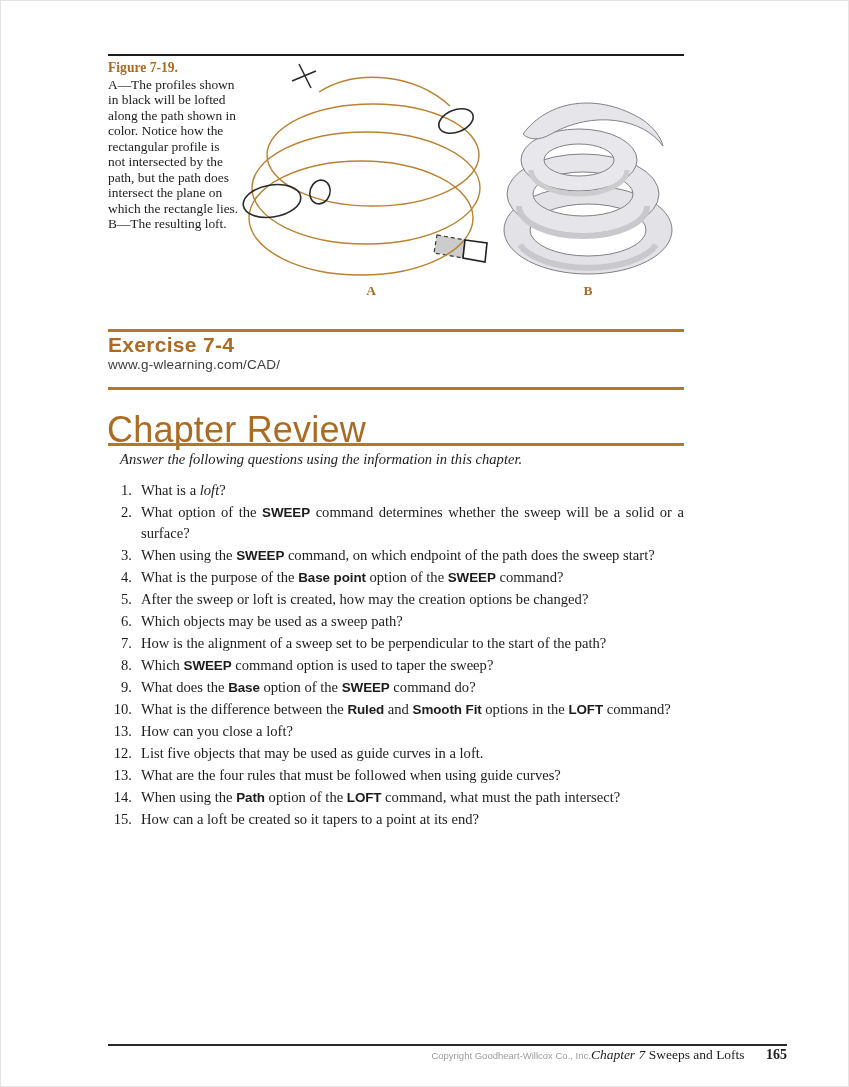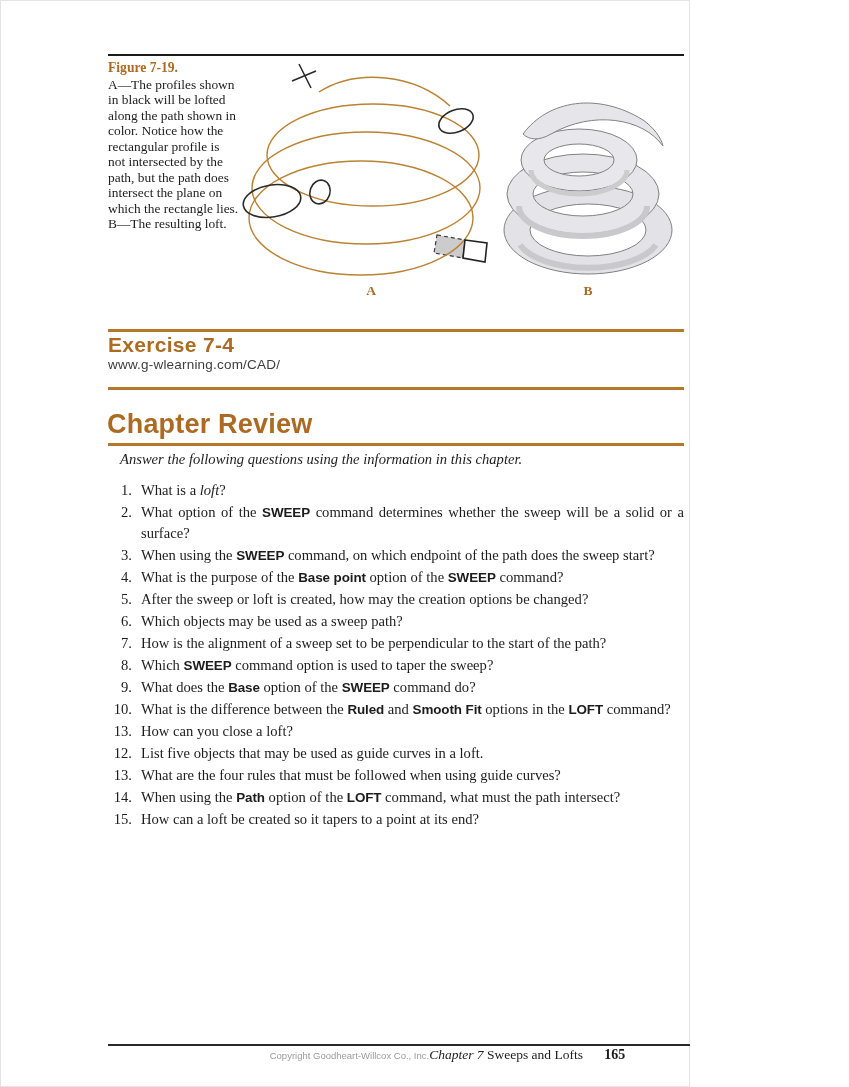--- a/index.html
+++ b/index.html
@@ -1,18 +1,18 @@
 <!DOCTYPE html>
 <html style="--heading-orange: #AC6B22; --rule-orange: #B5772A; --path-orange: #BA8233;"><head>
 <meta charset="utf-8">
 <style>
   html,body{margin:0;padding:0;background:#fff;}
   .page{
     position:relative;
-    width:690px;height:1087px;
+    width:849px;height:1087px;
     background:#ffffff;
     box-shadow: inset 0 0 0 1px #e4e4e4;
     font-family:"Liberation Serif","DejaVu Serif",serif;
     color:#1c1c1c;
     overflow:hidden;
   }
   .abs{position:absolute;}
   
   .rule-top{top:54px;left:108px;width:576px;height:2px;background:#1b1b1b;}
   .ex-rule1{top:329px;left:108px;width:576px;height:3px;background:var(--rule-orange);}
@@ -27,31 +27,31 @@
   .fig-b{top:90px;left:493px;width:188px;height:194px;}
   .fig-label{top:283px;width:60px;text-align:center;font-weight:bold;font-size:13.5px;color:var(--heading-orange);}
   .fig-label-a{left:341px;}
   .fig-label-b{left:558px;}
   
   .ex-header{top:333px;left:108px;width:576px;display:flex;justify-content:space-between;align-items:baseline;flex-direction:column;}
   .ex-title{font-family:"Liberation Sans","DejaVu Sans",sans-serif;font-weight:bold;font-size:21px;letter-spacing:.3px;color:var(--heading-orange);}
   .ex-url{font-family:"Liberation Sans","DejaVu Sans",sans-serif;font-size:13.5px;color:#3d3d3d;letter-spacing:.2px;}
   .ex-body{top:362px;left:108px;width:576px;font-size:14.6px;}
   
-  .cr-title{top:409px;left:107px;font-family:"Liberation Sans","DejaVu Sans",sans-serif;font-weight:700;font-size:27px;color:var(--heading-orange);letter-spacing:.2px;}
+  .cr-title{top:409px;left:107px;font-family:"Liberation Sans","DejaVu Sans",sans-serif;font-weight:400;font-size:36px;color:var(--heading-orange);letter-spacing:.2px;}
   .cr-intro{top:451px;left:108px;width:576px;font-style:italic;font-size:14.6px;margin-left:12px;}
   
   .questions{top:480px;left:108px;width:576px;font-size:14.6px;line-height:21px;}
   .q-row{display:flex;margin-bottom:1px;}
   .q-num{flex:none;width:24px;text-align:right;padding-right:9px;}
   .q-body{flex:1;text-align:justify;}
   .seg-b{font-family:"Liberation Sans","DejaVu Sans",sans-serif;font-weight:700;font-size:.92em;letter-spacing:-.1px;}
   .seg-i{font-style:italic;}
   
-  .footer-row{top:1047px;left:108px;width:679px;display:flex;justify-content:center;align-items:baseline;}
+  .footer-row{top:1047px;left:108px;width:679px;display:flex;justify-content:flex-end;align-items:baseline;}
   .footer-copy{font-family:"Liberation Sans","DejaVu Sans",sans-serif;font-size:9.5px;color:#9b9b9b;}
   .footer-chap{font-size:13.5px;color:#1c1c1c;}
   .footer-chap .chap-it{font-style:italic;}
   .footer-chap .pageno{font-weight:bold;margin-left:18px;font-size:14px;}
 </style>
 </head>
 <body>
 
 <div class="page">
 

